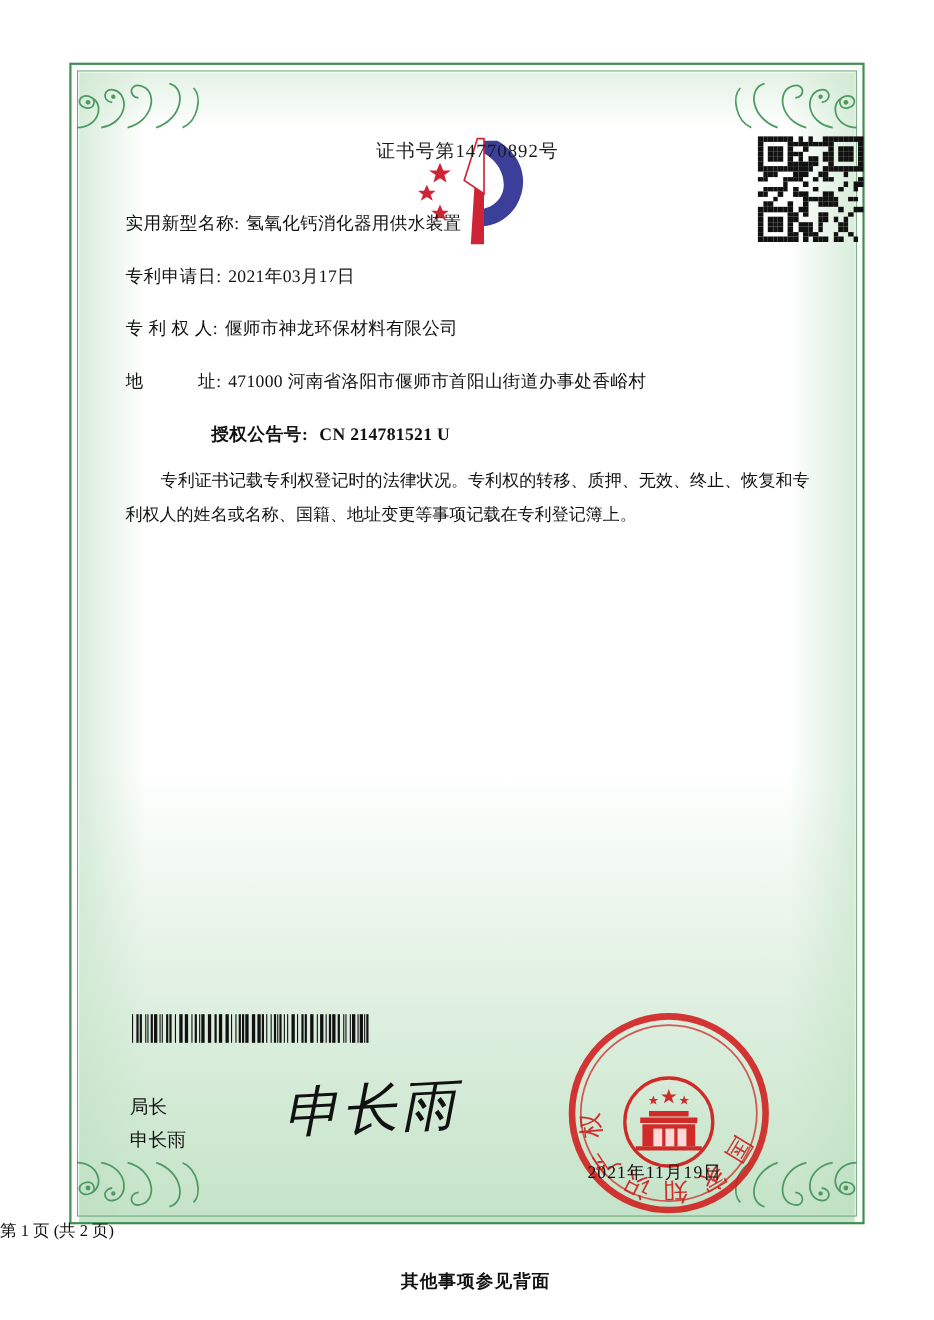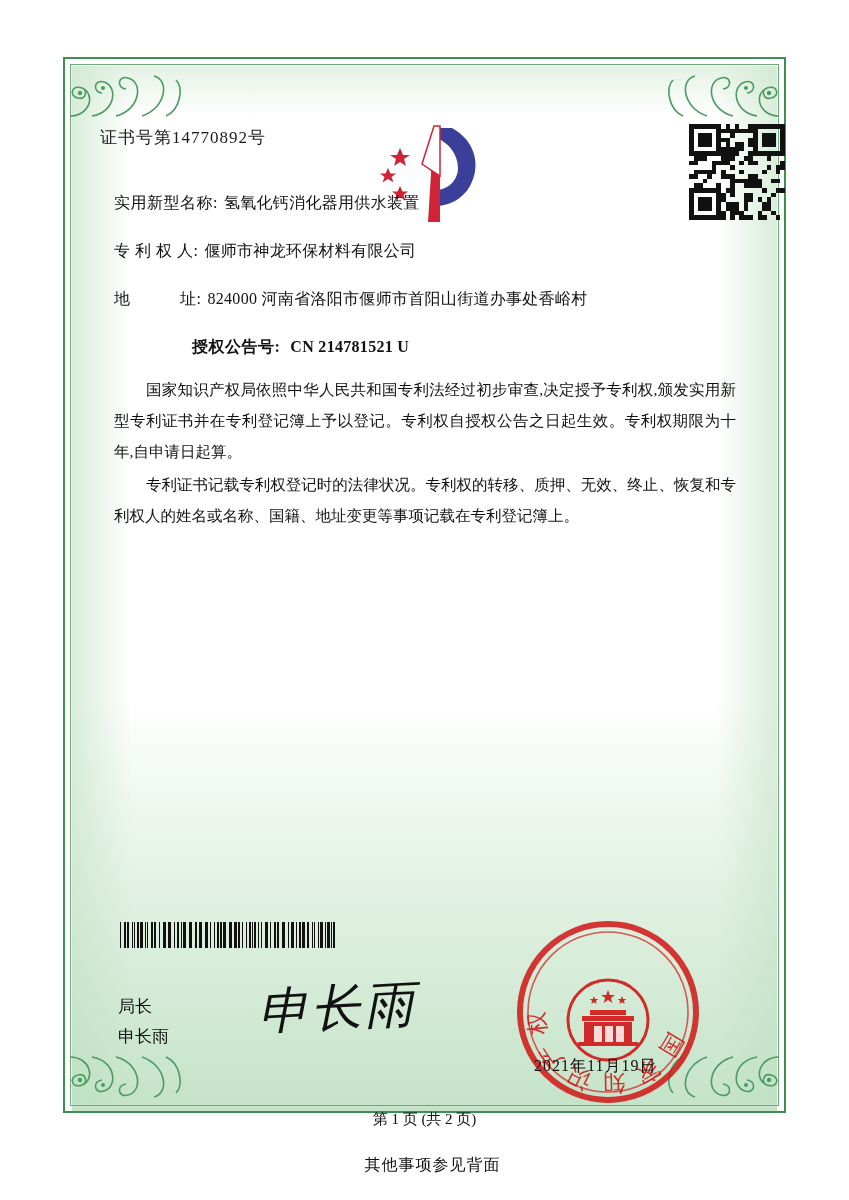--- a/index.html
+++ b/index.html
@@ -76,20 +76,21 @@
     position: absolute;
     left: 100px;
     top: 96px;
     width: 650px;
   }
   .cert-no {
     font-size: 17px;
     letter-spacing: 1px;
     color: #1a1a1a;
     margin: 30px 0 0 0;
+    text-align: center;
   }
   .logo {
     position: absolute;
     left: 378px;
     top: 120px;
     width: 120px;
     height: 110px;
   }
   .qr {
     position: absolute;
@@ -197,33 +198,34 @@
     top: 1056px;
     font-size: 16px;
     color: #111;
     letter-spacing: 1px;
   }
   .page-no {
     position: absolute;
     left: 0;
     right: 0;
     top: 1110px;
-    text-align: center;
+    text-align: left;
     font-size: 15px;
     color: #111;
   }
   .footer-note {
     position: absolute;
     left: 16px;
     right: 0;
     top: 1155px;
     text-align: center;
     font-size: 16px;
     color: #111;
     letter-spacing: 1px;
+    font-weight: bold;
   }
 </style>
 </head>
 <body>
 
 <div class="page">
 
   <div class="wash-side"></div>
   <div class="wash"></div>
   <div class="frame-outer"></div>
@@ -736,37 +738,40 @@
   <div class="content">
     <div class="cert-no">证书号第14770892号</div>
 
 
     <div class="fields">
       <div class="field-row">
         <span class="fl">实用新型名称:</span>
         <span class="fv">氢氧化钙消化器用供水装置</span>
       </div>
       <div class="field-row">
+        <span class="fl">专利申请日:</span>
+        <span class="fv">2021年03月17日</span>
+      </div>
+      <div class="field-row">
         <span class="fl">专 利 权 人:</span>
         <span class="fv">偃师市神龙环保材料有限公司</span>
       </div>
       <div class="field-row">
         <span class="fl">地　　　址:</span>
-        <span class="fv">824000 河南省洛阳市偃师市首阳山街道办事处香峪村</span>
+        <span class="fv">471000 河南省洛阳市偃师市首阳山街道办事处香峪村</span>
       </div>
 
       <div class="row-two">
         <div class="col2">
           <span class="fl">授权公告号:</span>
           <span class="fv">CN 214781521 U</span>
         </div>
       </div>
     </div>
 
-    <div class="para">国家知识产权局依照中华人民共和国专利法经过初步审查,决定授予专利权,颁发实用新型专利证书并在专利登记簿上予以登记。专利权自授权公告之日起生效。专利权期限为十年,自申请日起算。</div>
     <div class="para second">专利证书记载专利权登记时的法律状况。专利权的转移、质押、无效、终止、恢复和专利权人的姓名或名称、国籍、地址变更等事项记载在专利登记簿上。</div>
   </div>
 
   <div class="barcode" id="barcode">
       <i style="width: 1px; margin-right: 3px;"></i>
       <i style="width: 2px; margin-right: 1px;"></i>
       <i style="width: 2px; margin-right: 3px;"></i>
       <i style="width: 1px; margin-right: 1px;"></i>
       <i style="width: 1px; margin-right: 2px;"></i>
       <i style="width: 2px; margin-right: 1px;"></i>

